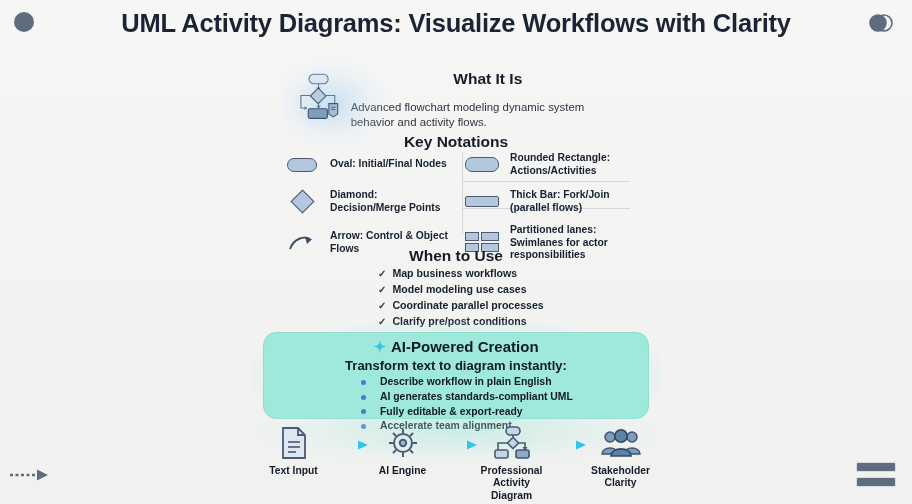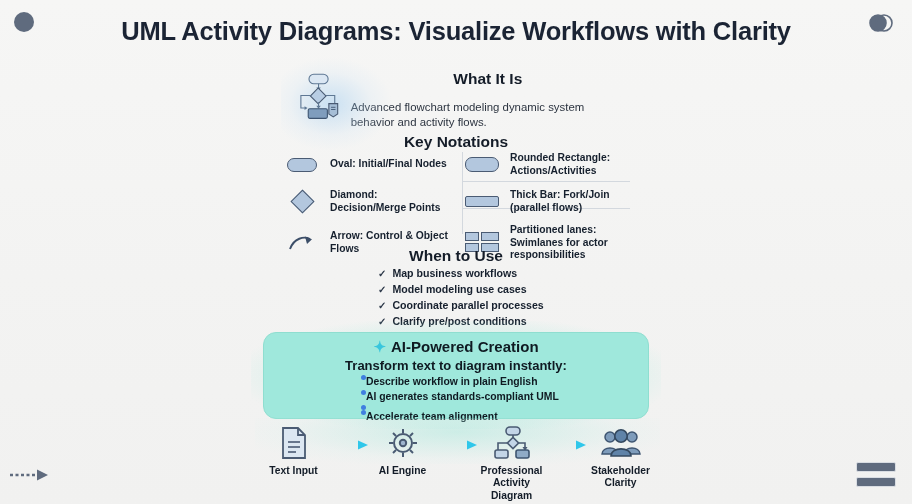--- a/index.html
+++ b/index.html
@@ -25,21 +25,21 @@
   .corner-bars { position: absolute; right: 16px; bottom: 14px; width: 40px; height: 28px; }
   .corner-bars .b {
     height: 10px; border-radius: 2px;
     background: #5f6b7e; border: 1.5px solid #d9dde3;
   }
   .corner-bars .b + .b { margin-top: 5px; }
   .corner-arrow { position: absolute; left: 8px; bottom: 22px; width: 46px; height: 14px; }
 
   
   .title {
-    position: absolute; top: 17px; left: 0; width: 912px;
+    position: absolute; top: 9px; left: 0; width: 912px;
     text-align: center;
     font-size: 25.5px; font-weight: bold;
     color: #1b2434; letter-spacing: -0.2px;
   }
 
   
   .whatitis {
     position: absolute; top: 64px; left: 295px; width: 330px;
     display: flex; align-items: flex-start; gap: 10px;
   }
@@ -107,21 +107,21 @@
     border: 1px solid #8fded0;
   }
   .ai-head {
     margin-top: 5px; text-align:center;
     font-size: 15px; font-weight: bold; color:#0f1a22;
     display:flex; align-items:center; justify-content:center; gap:5px;
   }
   .spark { color:#39c6dd; font-size: 15px; line-height:1; }
   .ai-sub { margin-top:3px; text-align:center; font-size:13px; font-weight:bold; color:#0f1a22; }
   .ai-list { margin: 2px 0 0 97px; }
-  .ai-list li { list-style:none; display:flex; align-items:flex-start; gap:0;
+  .ai-list li { list-style:none; display:flex; align-items:center; gap:14px;
                 font-size:10.4px; color:#0f1a22; line-height:1.42; font-weight:600; }
   .dot { width:5px; height:5px; border-radius:50%; background:#3f7fe0; flex:0 0 auto; }
 
   
   .pipe-glow {
     position:absolute; left:255px; top:418px; width:405px; height:46px;
     background: radial-gradient(ellipse at 50% 30%, rgba(150,230,215,.40) 0%, rgba(200,240,235,.12) 60%, rgba(244,244,243,0) 80%);
   }
   .pipeline { position:absolute; left:262px; top:425px; width:390px;
               display:flex; align-items:flex-start; justify-content:center; }
@@ -257,20 +257,21 @@
       <li>
           <span class="dot"></span>
           <span>Describe workflow in plain English</span>
         </li>
       <li>
           <span class="dot"></span>
           <span>AI generates standards-compliant UML</span>
         </li>
       <li>
           <span class="dot"></span>
+          <span>Fully editable &amp; export-ready</span>
         </li>
       <li>
           <span class="dot"></span>
           <span>Accelerate team alignment</span>
         </li>
     </ul>
   </div>
 
   <div class="pipe-glow"></div>
   <div class="pipeline">

